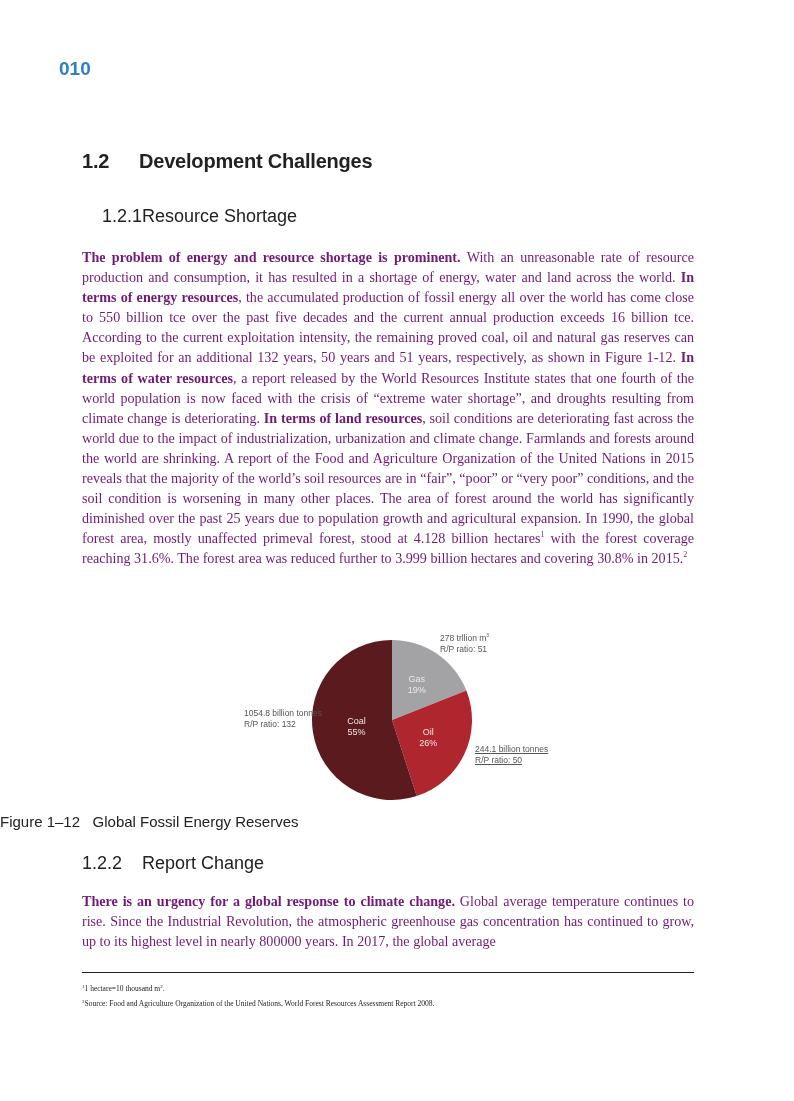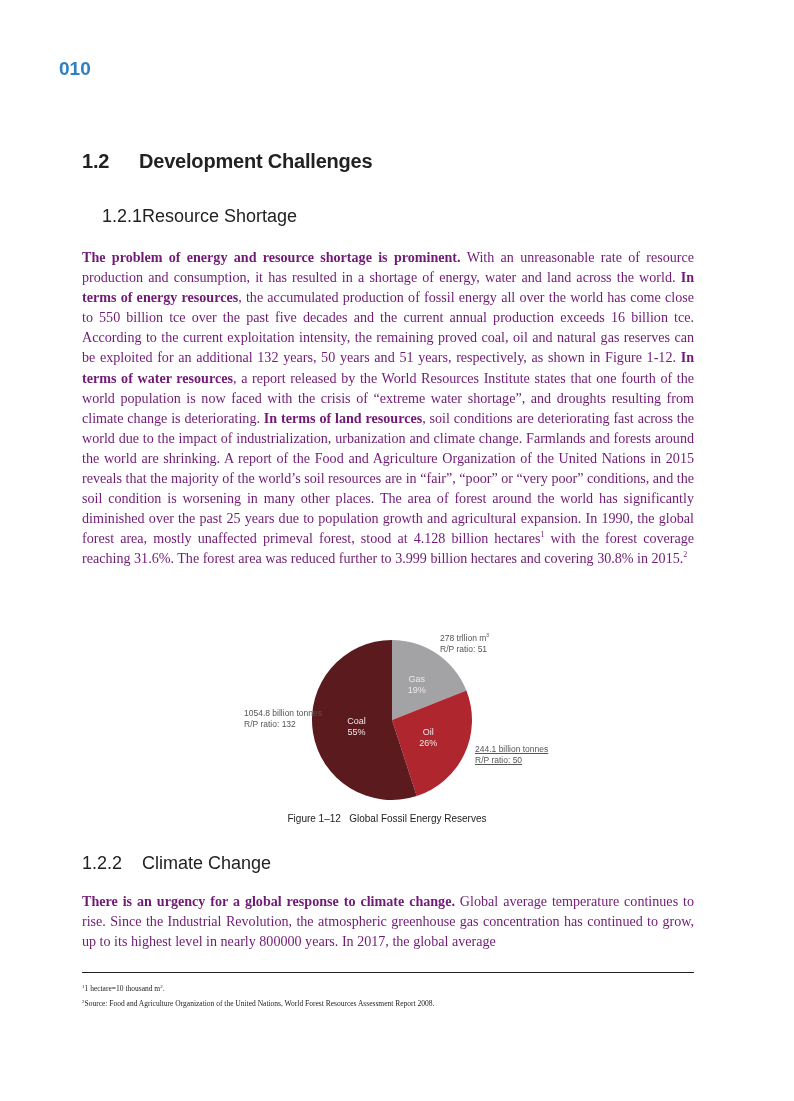--- a/index.html
+++ b/index.html
@@ -33,22 +33,22 @@
   .chart-wrap svg { position: absolute; left: 0; top: 0; }
   .annot {
     position: absolute; font-family: "Liberation Sans", sans-serif; font-size: 8.5px;
     line-height: 11px; color: #555555; white-space: nowrap;
   }
   .annot sup { font-size: 5px; line-height: 0; }
   .slice-label {
     font-family: "Liberation Sans", sans-serif; font-size: 9px; fill: #f0e6e6;
   }
   .caption {
-    position: absolute; left: 0; width: 774px; top: 813px; text-align: center;
-    font-family: "Liberation Sans", sans-serif; font-size: 10px; color: #222222;
+    position: absolute; left: 0; width: 774px; top: 813px; text-align: left;
+    font-family: "Liberation Sans", sans-serif; font-size: 15px; color: #222222;
   }
   .footnote-rule {
     position: absolute; left: 82px; top: 972px; width: 612px; height: 0;
     border-top: 1px solid #222222;
   }
   .footnote {
     position: absolute; left: 82px; font-family: "Liberation Serif", serif;
     font-size: 7.5px; color: #222222; white-space: nowrap;
   }
   .footnote sup { font-size: 5px; line-height: 0; }
@@ -96,21 +96,21 @@
     <div>1054.8 billion tonnes</div>
     <div>R/P ratio: 132</div>
   </div>
 </div>
 
 <div class="caption">
   <span>Figure 1–12</span>&nbsp;&nbsp;&nbsp;<span>Global Fossil Energy Reserves</span>
 </div>
 
 <div class="subsection-title" style="top:853px;">
-  <span class="num">1.2.2</span><span>Climate Change</span>
+  <span class="num">1.2.2</span><span>Report Change</span>
 </div>
 
 <p class="para" style="top:891px;"><b>There is an urgency for a global response to climate change.</b><span> Global average temperature continues to rise. Since the Industrial Revolution, the atmospheric greenhouse gas concentration has continued to grow, up to its highest level in nearly 800000 years. In 2017, the global average</span></p>
 
 <div class="footnote-rule"></div>
 
 <div class="footnote" style="top:984px;"><sup>1</sup><span>1 hectare=10 thousand m</span><sup>2</sup><span>.</span></div>
 <div class="footnote" style="top:999px;"><sup>2</sup><span>Source: Food and Agriculture Organization of the United Nations, World Forest Resources Assessment Report 2008.</span></div>
 
 </body></html>

